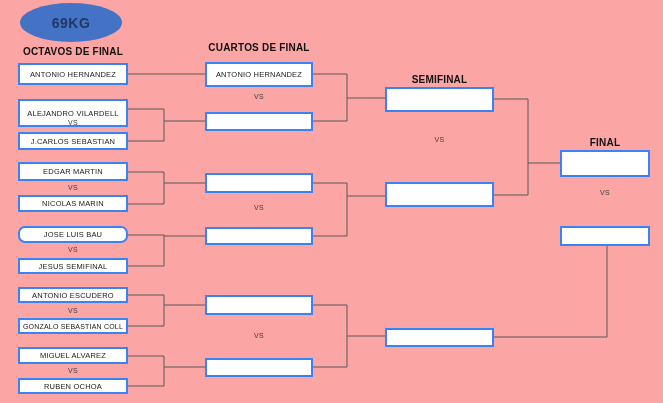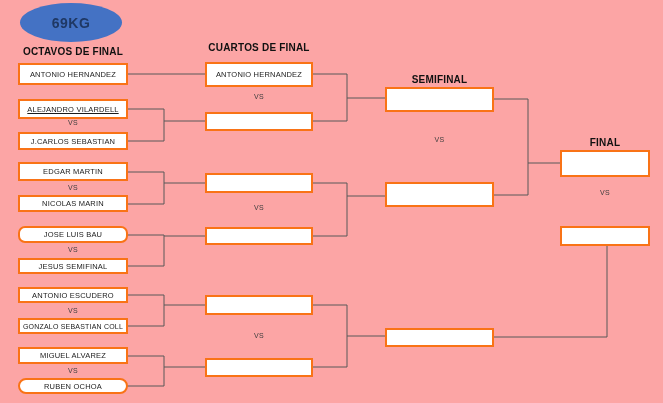--- a/index.html
+++ b/index.html
@@ -13,21 +13,21 @@
     position:absolute; left:20px; top:3px; width:102px; height:39px;
     border-radius:50%;
     display:flex; align-items:center; justify-content:center;
     font-weight:bold; font-size:14px; letter-spacing:.5px;
   }
   .round-header {
     position:absolute; text-align:center; font-weight:bold; font-size:10px;
     color:#111; letter-spacing:.2px; white-space:nowrap;
   }
   .box {
-    position:absolute; background:#ffffff; border:2px solid #f97316;
+    position:absolute; background:#ffffff; border:2px solid #3b82f6;
     display:flex; align-items:center; justify-content:center;
     font-size:7.5px; color:#1a1a1a; white-space:nowrap; overflow:hidden;
     letter-spacing:.2px;
   }
   .vs {
     position:absolute; text-align:center; font-size:7px; color:#3d3d3d;
     letter-spacing:.3px;
   }
 </style>
 </head>
@@ -61,39 +61,39 @@
   </svg>
 
   <div class="badge" style="background-color: rgb(68, 114, 196); color: rgb(31, 56, 100);">69KG</div>
 
   <div class="round-header" style="left:18px; top:46px; width:110px;">OCTAVOS DE FINAL</div>
   <div class="round-header" style="left:205px; top:42px; width:108px;">CUARTOS DE FINAL</div>
   <div class="round-header" style="left:385px; top:74px; width:109px;">SEMIFINAL</div>
   <div class="round-header" style="left:560px; top:137px; width:90px;">FINAL</div>
 
   <div class="box" style="left:18px; top:63px; width:110px; height:22px;">ANTONIO HERNANDEZ</div>
-  <div class="box" style="left:18px; top:99px; width:110px; height:20px;text-decoration:underline;">ALEJANDRO VILARDELL</div>
+  <div class="box" style="left:18px; top:99px; width:110px; height:28px;">ALEJANDRO VILARDELL</div>
   <div class="vs" style="left:18px; top:119px; width:110px;">VS</div>
   <div class="box" style="left:18px; top:132px; width:110px; height:18px;">J.CARLOS SEBASTIAN</div>
 
   <div class="box" style="left:18px; top:162px; width:110px; height:19px;">EDGAR MARTIN</div>
   <div class="vs" style="left:18px; top:184px; width:110px;">VS</div>
   <div class="box" style="left:18px; top:195px; width:110px; height:17px;">NICOLAS MARIN</div>
 
   <div class="box" style="left:18px; top:226px; width:110px; height:17px;border-radius:7px;">JOSE LUIS BAU</div>
   <div class="vs" style="left:18px; top:246px; width:110px;">VS</div>
   <div class="box" style="left:18px; top:258px; width:110px; height:16px;">JESUS SEMIFINAL</div>
 
   <div class="box" style="left:18px; top:287px; width:110px; height:16px;">ANTONIO ESCUDERO</div>
   <div class="vs" style="left:18px; top:307px; width:110px;">VS</div>
   <div class="box" style="left:18px; top:318px; width:110px; height:16px; font-size:7px;">GONZALO SEBASTIAN COLL</div>
 
   <div class="box" style="left:18px; top:347px; width:110px; height:17px;">MIGUEL ALVAREZ</div>
   <div class="vs" style="left:18px; top:367px; width:110px;">VS</div>
-  <div class="box" style="left:18px; top:378px; width:110px; height:16px;border-radius:8px;">RUBEN OCHOA</div>
+  <div class="box" style="left:18px; top:378px; width:110px; height:16px;">RUBEN OCHOA</div>
 
   <div class="box" style="left:205px; top:62px; width:108px; height:25px;">ANTONIO HERNANDEZ</div>
   <div class="vs" style="left:205px; top:93px; width:108px;">VS</div>
   <div class="box" style="left:205px; top:112px; width:108px; height:19px;"></div>
 
   <div class="box" style="left:205px; top:173px; width:108px; height:20px;"></div>
   <div class="vs" style="left:205px; top:204px; width:108px;">VS</div>
   <div class="box" style="left:205px; top:227px; width:108px; height:18px;"></div>
 
   <div class="box" style="left:205px; top:295px; width:108px; height:20px;"></div>

